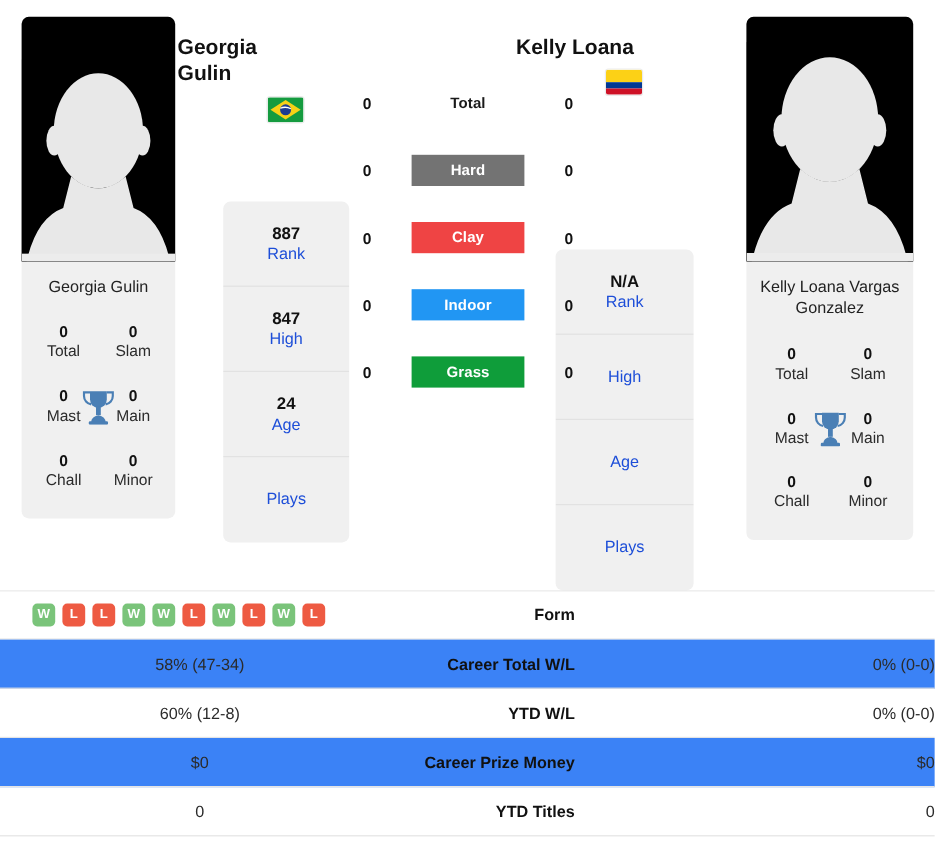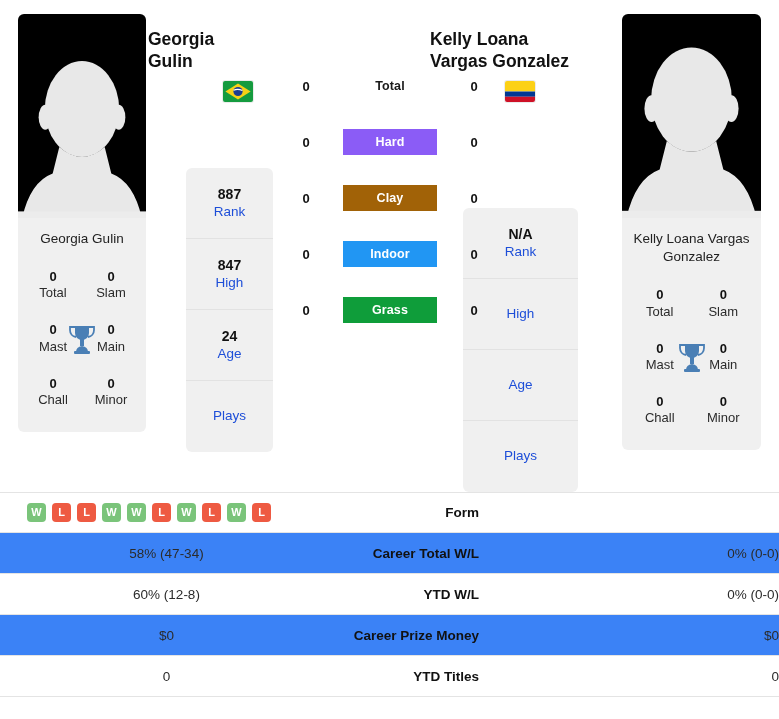--- a/index.html
+++ b/index.html
@@ -86,21 +86,21 @@
   }
   .trophy-wrap svg { display: block; width: 100%; height: 100%; }
 
   
   .rank-col {
     position: absolute;
     background: #f0f0f0;
     border-radius: 6px;
     overflow: hidden;
   }
-  .rank-col.left  { left: 186px; top: 168px; width: 87px; text-align: center; }
+  .rank-col.left  { left: 186px; top: 168px; width: 105px; text-align: center; }
   .rank-col.right { left: 463px; top: 208px; width: 115px; }
 
   .rank-cell {
     height: 71px;
     display: flex;
     flex-direction: column;
     align-items: center;
     justify-content: center;
     border-bottom: 1px solid #e2e2e2;
     padding: 4px 2px;
@@ -384,26 +384,26 @@
     </div>
 
     <div class="surfaces">
       <div class="surf-row">
         <div class="surf-num">0</div>
         <div class="surf-bar plain">Total</div>
         <div class="surf-num">0</div>
       </div>
       <div class="surf-row">
         <div class="surf-num">0</div>
-        <div class="surf-bar" style="background:#8b5cf6">Hard</div>
+        <div class="surf-bar" style="background:#737373">Hard</div>
         <div class="surf-num">0</div>
       </div>
       <div class="surf-row">
         <div class="surf-num">0</div>
-        <div class="surf-bar" style="background:#a16207">Clay</div>
+        <div class="surf-bar" style="background:#ef4444">Clay</div>
         <div class="surf-num">0</div>
       </div>
       <div class="surf-row">
         <div class="surf-num">0</div>
         <div class="surf-bar" style="background:#2196f3">Indoor</div>
         <div class="surf-num">0</div>
       </div>
       <div class="surf-row">
         <div class="surf-num">0</div>
         <div class="surf-bar" style="background:#0f9d3a">Grass</div>
@@ -419,21 +419,20 @@
           <rect width="30" height="21" fill="#159b3f"></rect>
           <polygon points="15,2.4 27.6,10.5 15,18.6 2.4,10.5" fill="#f7d117"></polygon>
           <circle cx="15" cy="10.5" r="4.6" fill="#1d3c91"></circle>
           <path d="M10.6 9.2 Q15 7.4 19.4 9.6" stroke="#ffffff" stroke-width="1.1" fill="none"></path>
         </svg>
       </div>
     </div>
 
     <div class="name-block right">
       <div class="pname">Kelly Loana</div>
-      <div class="pname">Vargas Gonzalez</div>
       <div class="flag">
         <svg viewBox="0 0 30 21">
           <rect width="30" height="10.5" fill="#fcd116"></rect>
           <rect y="10.5" width="30" height="5.25" fill="#003893"></rect>
           <rect y="15.75" width="30" height="5.25" fill="#ce1126"></rect>
         </svg>
       </div>
     </div>
 
   </div>

